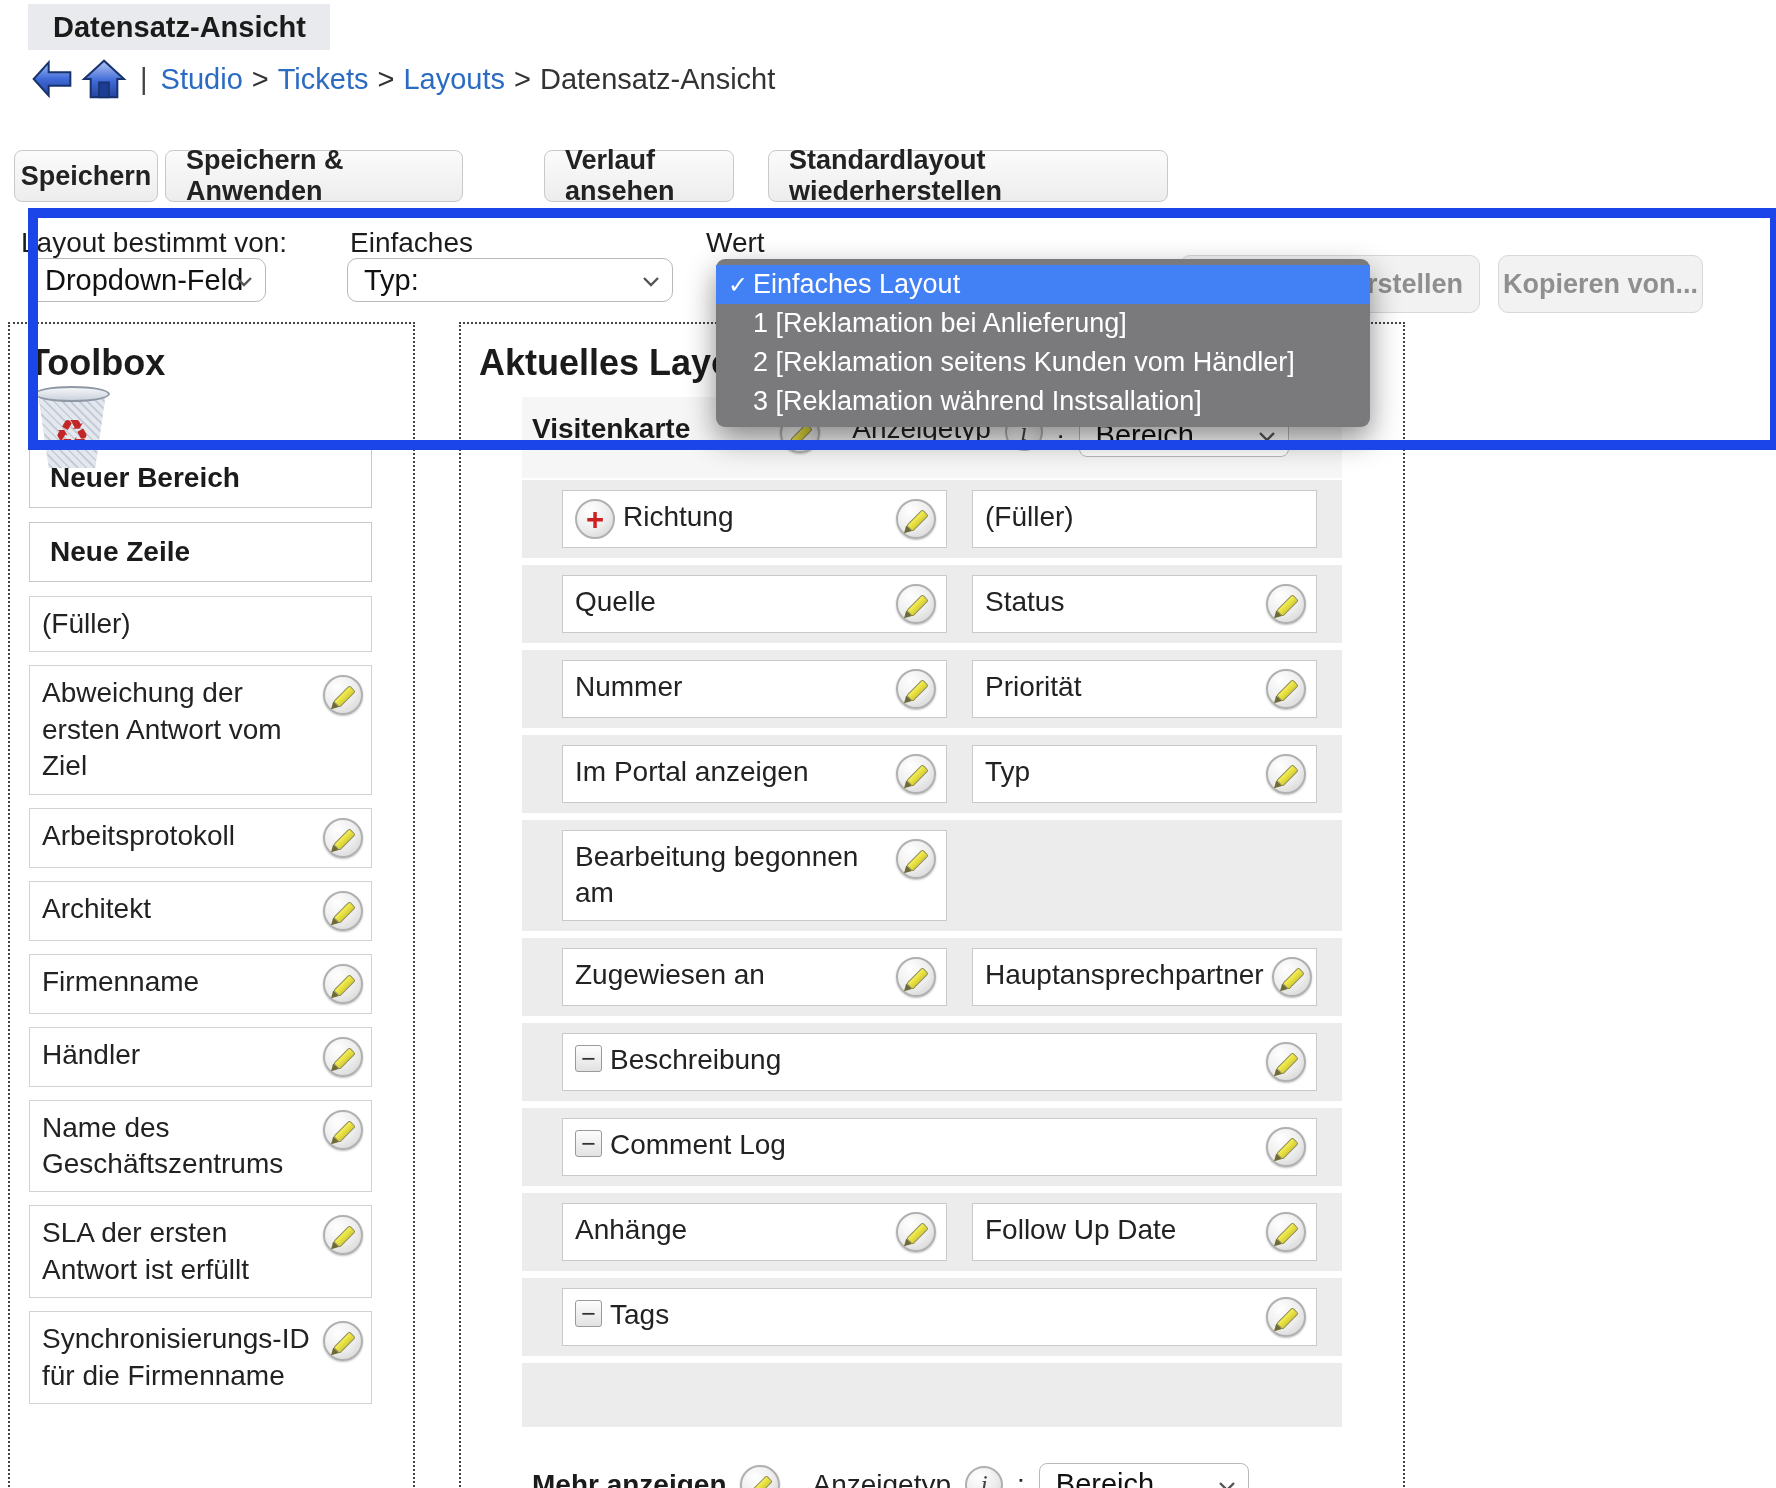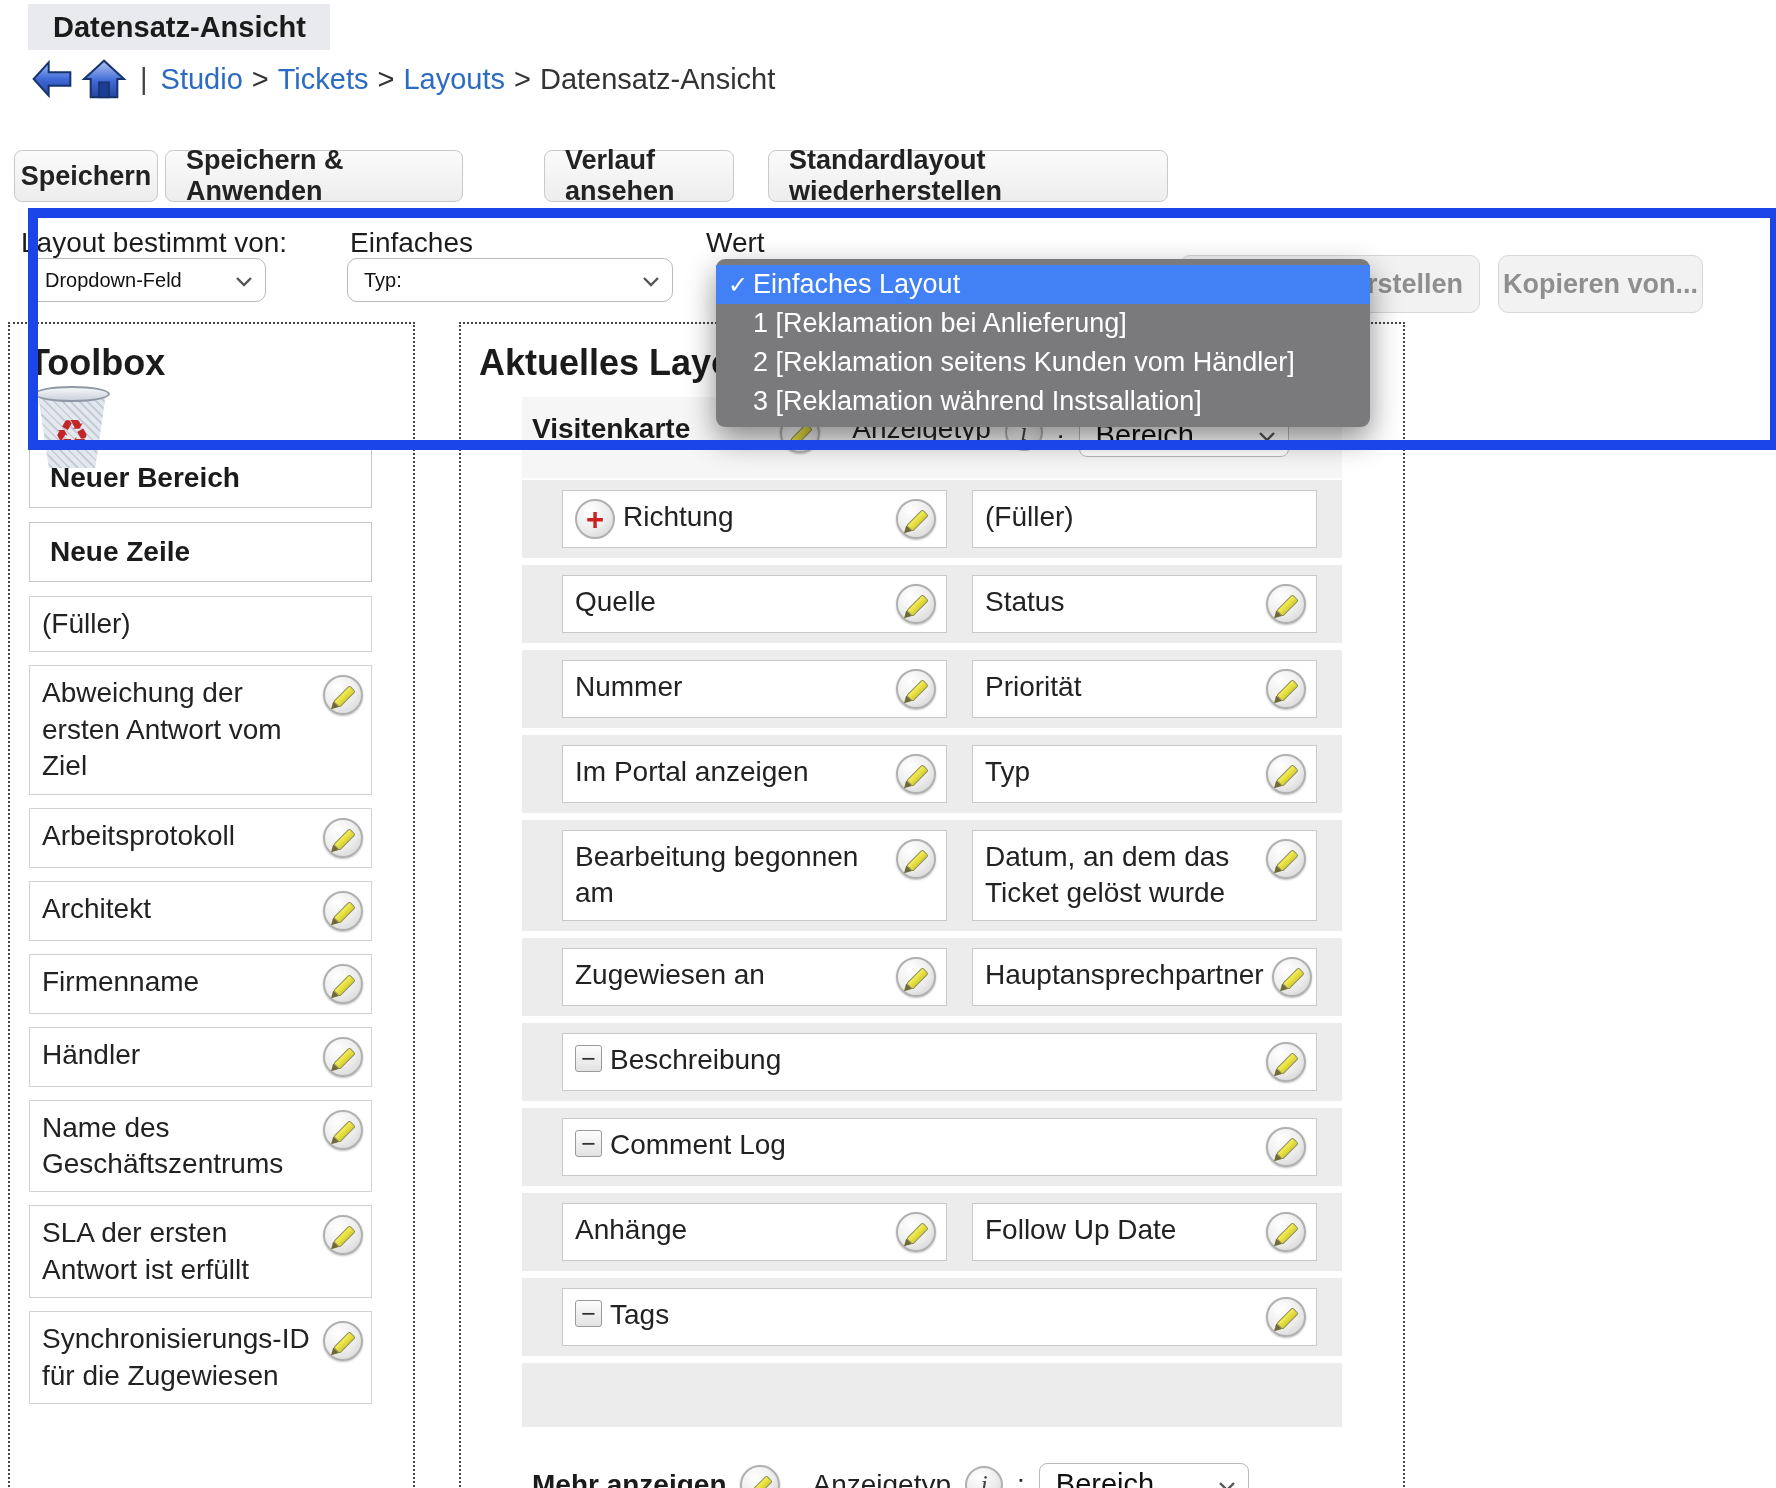--- a/index.html
+++ b/index.html
@@ -23,21 +23,21 @@
   .btn-dis{position:absolute;top:255px;height:58px;box-sizing:border-box;border:1.5px solid #d8d8d8;border-radius:10px;
        background:#f2f2f2;font-size:27px;font-weight:bold;color:#8f8f8f;display:flex;align-items:center;z-index:5;}
 
   
   .bluebox{left:0;top:208px;width:1752px;height:242px;box-sizing:border-box;
            border:10px solid #1c45e9;z-index:48;pointer-events:none;}
 
   
   .flabel{position:absolute;top:227px;font-size:28px;color:#1c1c1c;}
   .sel{position:absolute;top:258px;height:44px;box-sizing:border-box;background:#fff;border:1.5px solid #b9b9b9;
-       border-radius:10px;font-size:20px;color:#111;display:flex;align-items:center;padding-left:16px;}
+       border-radius:10px;font-size:29px;color:#111;display:flex;align-items:center;padding-left:16px;}
   .sel .chev{position:absolute;right:12px;top:17px;}
   .sel-inline{position:relative;box-sizing:border-box;background:#fff;border:1.5px solid #b9b9b9;border-radius:8px;
        font-size:29px;color:#111;display:flex;align-items:center;padding-left:16px;width:210px;height:44px;}
   .sel-inline .chev{position:absolute;right:12px;top:17px;}
 
   
   .menu{left:688px;top:259px;width:654px;padding:6px 0;background:#7a7a7d;border-radius:9px;
         box-shadow:0 12px 30px rgba(0,0,0,.45);z-index:45;}
   .mi{height:39px;line-height:39px;color:#fff;font-size:27px;padding-left:37px;position:relative;white-space:nowrap;}
   .mi .ck{position:absolute;left:12px;top:0;font-size:24px;}
@@ -248,21 +248,21 @@
             <span class="lead"></span>
           </span>
       </div>
       <div class="tb-item">
         <span class="lbl">SLA der ersten Antwort ist erfüllt</span>
         <span class="pbtn">
             <span class="lead"></span>
           </span>
       </div>
       <div class="tb-item">
-        <span class="lbl">Synchronisierungs-ID für die Zugewiesen</span>
+        <span class="lbl">Synchronisierungs-ID für die Firmenname</span>
         <span class="pbtn">
             <span class="lead"></span>
           </span>
       </div>
     </div>
   </div>
 
   <div class="panel main-panel">
     <div class="pl-title">Aktuelles Layout</div>
 
@@ -344,26 +344,20 @@
         </div>
       </div>
 
       <div class="strip tall">
         <div class="fbox l">
           <span class="lbl">Bearbeitung begonnen am</span>
           <span class="pbtn">
               <span class="lead"></span>
             </span>
         </div>
-        <div class="fbox r">
-          <span class="lbl">Datum, an dem das Ticket gelöst wurde</span>
-          <span class="pbtn">
-              <span class="lead"></span>
-            </span>
-        </div>
       </div>
 
       <div class="strip">
         <div class="fbox l">
           <span class="lbl">Zugewiesen an</span>
           <span class="pbtn">
               <span class="lead"></span>
             </span>
         </div>
         <div class="fbox r">

